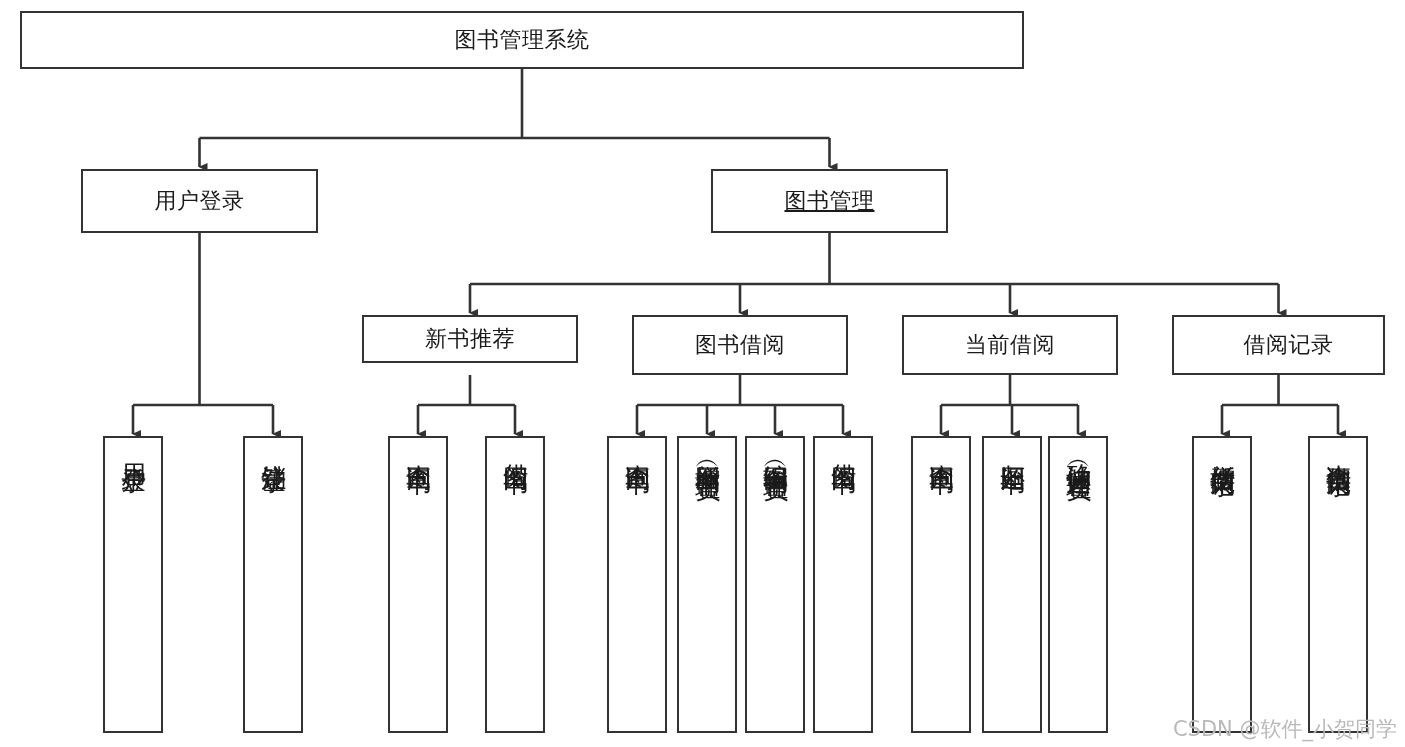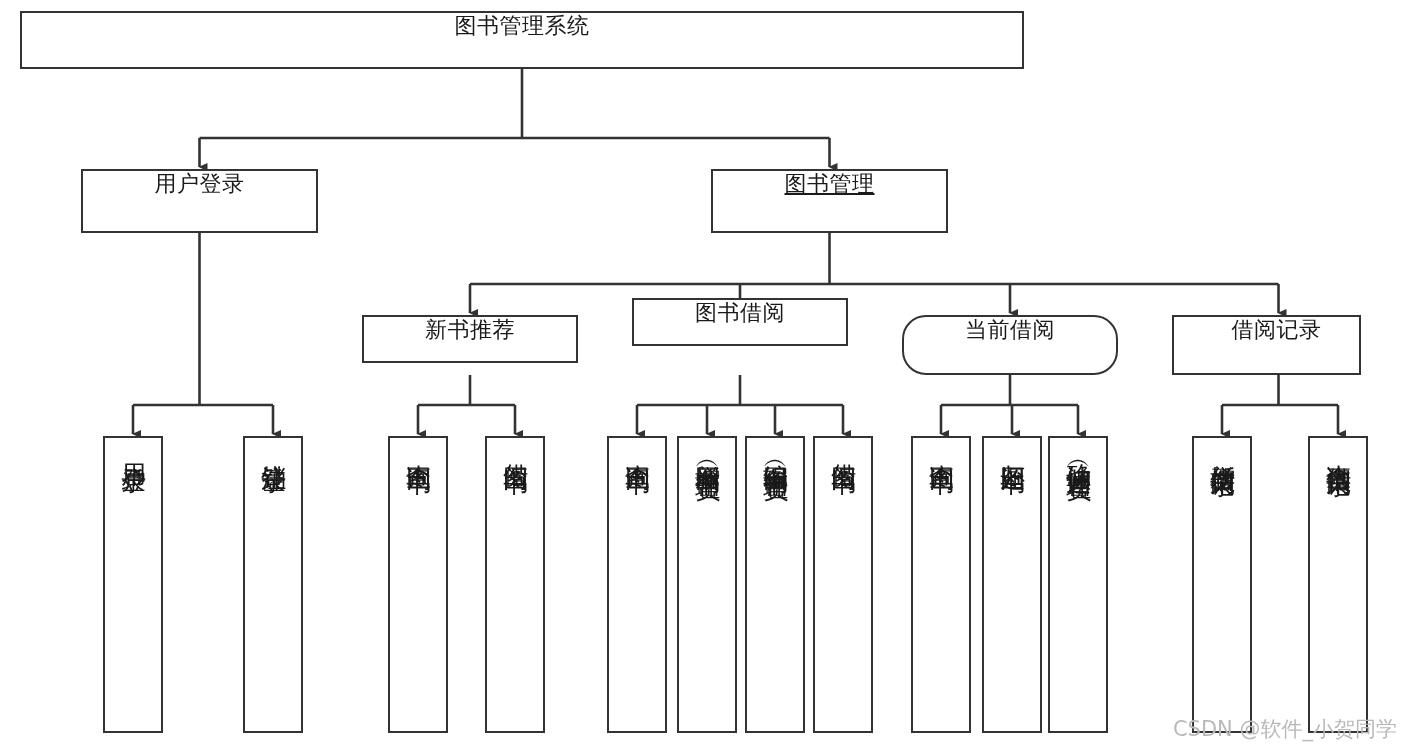--- a/index.html
+++ b/index.html
@@ -20,21 +20,21 @@
     top: 0;
     width: 1405px;
     height: 747px;
   }
   .node {
     position: absolute;
     box-sizing: border-box;
     border: 2px solid #333333;
     background: #ffffff;
     display: flex;
-    align-items: flex-start;
+    align-items: center;
     justify-content: center;
     color: #1a1a1a;
     z-index: 5;
   }
   .node .label {
     display: block;
     text-align: center;
     line-height: 1.18;
     letter-spacing: 0.5px;
   }
@@ -125,27 +125,27 @@
       </div>
       <div class="node horizontal" style="left: 81px; top: 169px; width: 237px; height: 64px;">
         <span class="label">用户登录</span>
       </div>
       <div class="node horizontal" style="left: 711px; top: 169px; width: 237px; height: 64px; text-decoration: underline;">
         <span class="label">图书管理</span>
       </div>
       <div class="node horizontal" style="left: 362px; top: 315px; width: 216px; height: 48px;">
         <span class="label">新书推荐</span>
       </div>
-      <div class="node horizontal" style="left: 632px; top: 298px; width: 216px; height: 48px;">
+      <div class="node horizontal" style="left: 632px; top: 315px; width: 216px; height: 60px;">
         <span class="label">图书借阅</span>
       </div>
-      <div class="node horizontal" style="left: 902px; top: 315px; width: 216px; height: 60px; border-radius: 24px;">
+      <div class="node horizontal" style="left: 902px; top: 315px; width: 216px; height: 60px;">
         <span class="label">当前借阅</span>
       </div>
-      <div class="node horizontal" style="left: 1172px; top: 315px; width: 189px; height: 60px; padding-left: 20px;">
+      <div class="node horizontal" style="left: 1172px; top: 315px; width: 213px; height: 60px; padding-left: 20px;">
         <span class="label">借阅记录</span>
       </div>
       <div class="node vertical" style="left: 103px; top: 436px; width: 60px; height: 297px;">
         <span class="label">用户登录</span>
       </div>
       <div class="node vertical" style="left: 243px; top: 436px; width: 60px; height: 297px;">
         <span class="label">注销登录</span>
       </div>
       <div class="node vertical" style="left: 388px; top: 436px; width: 60px; height: 297px;">
         <span class="label">查询图书</span>

